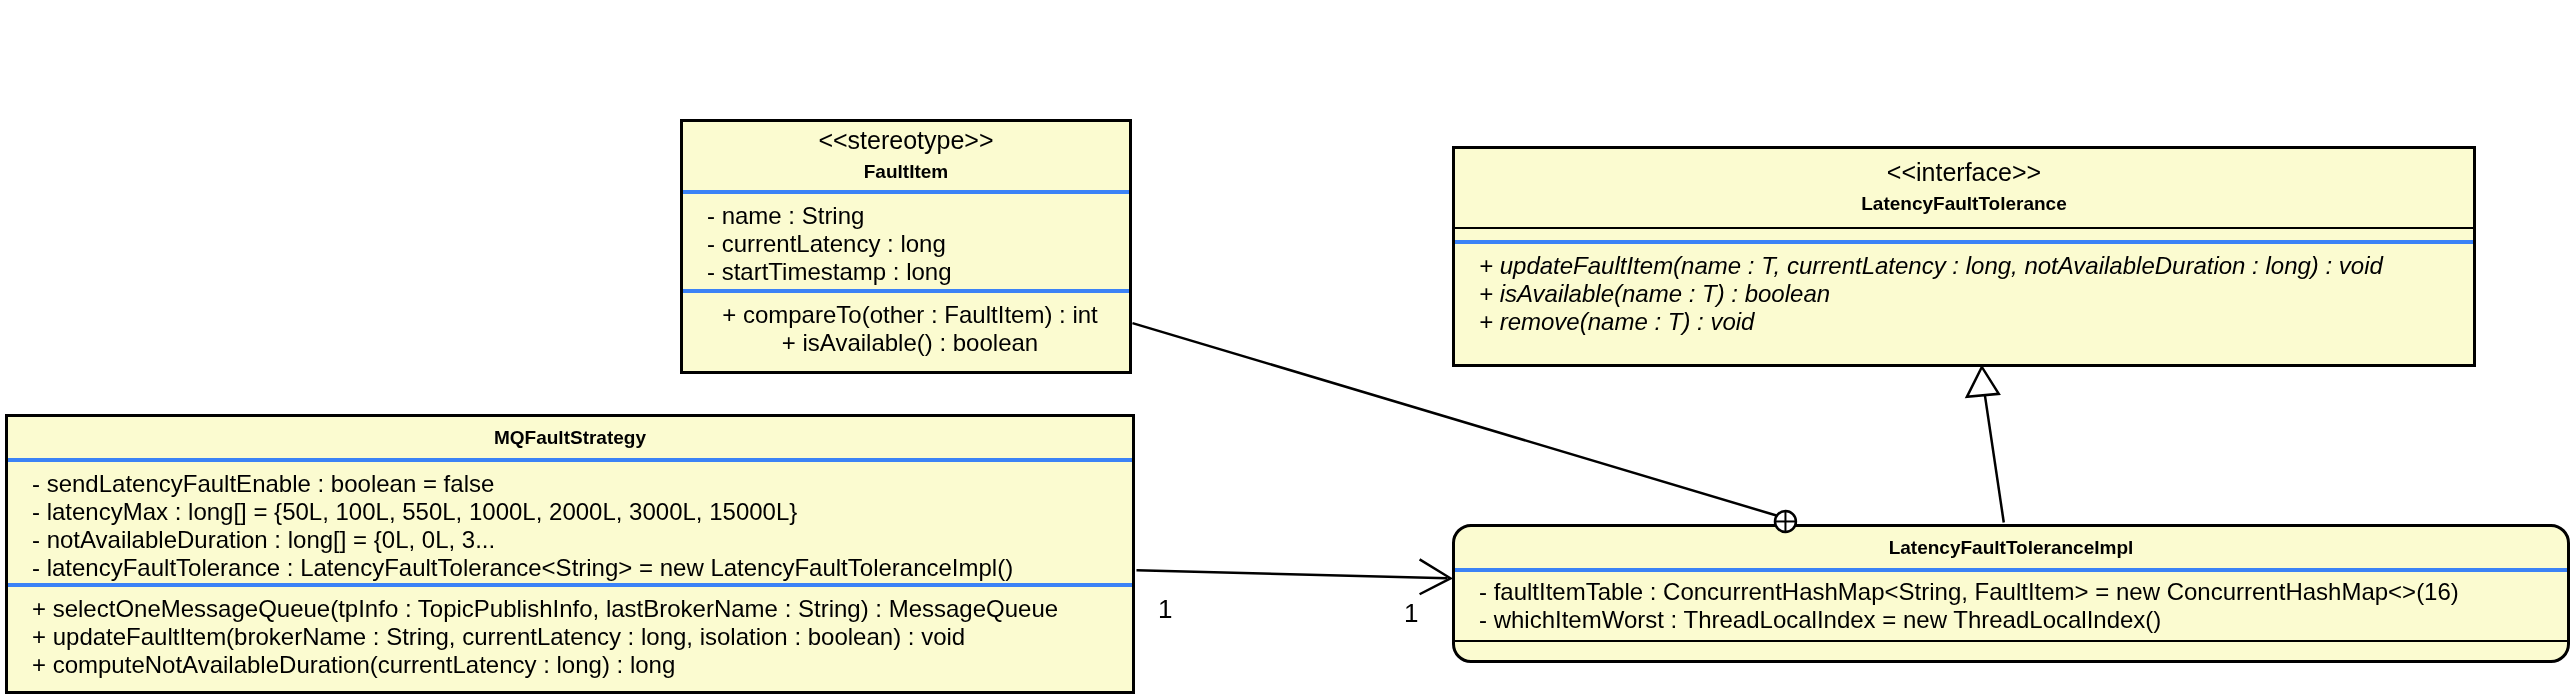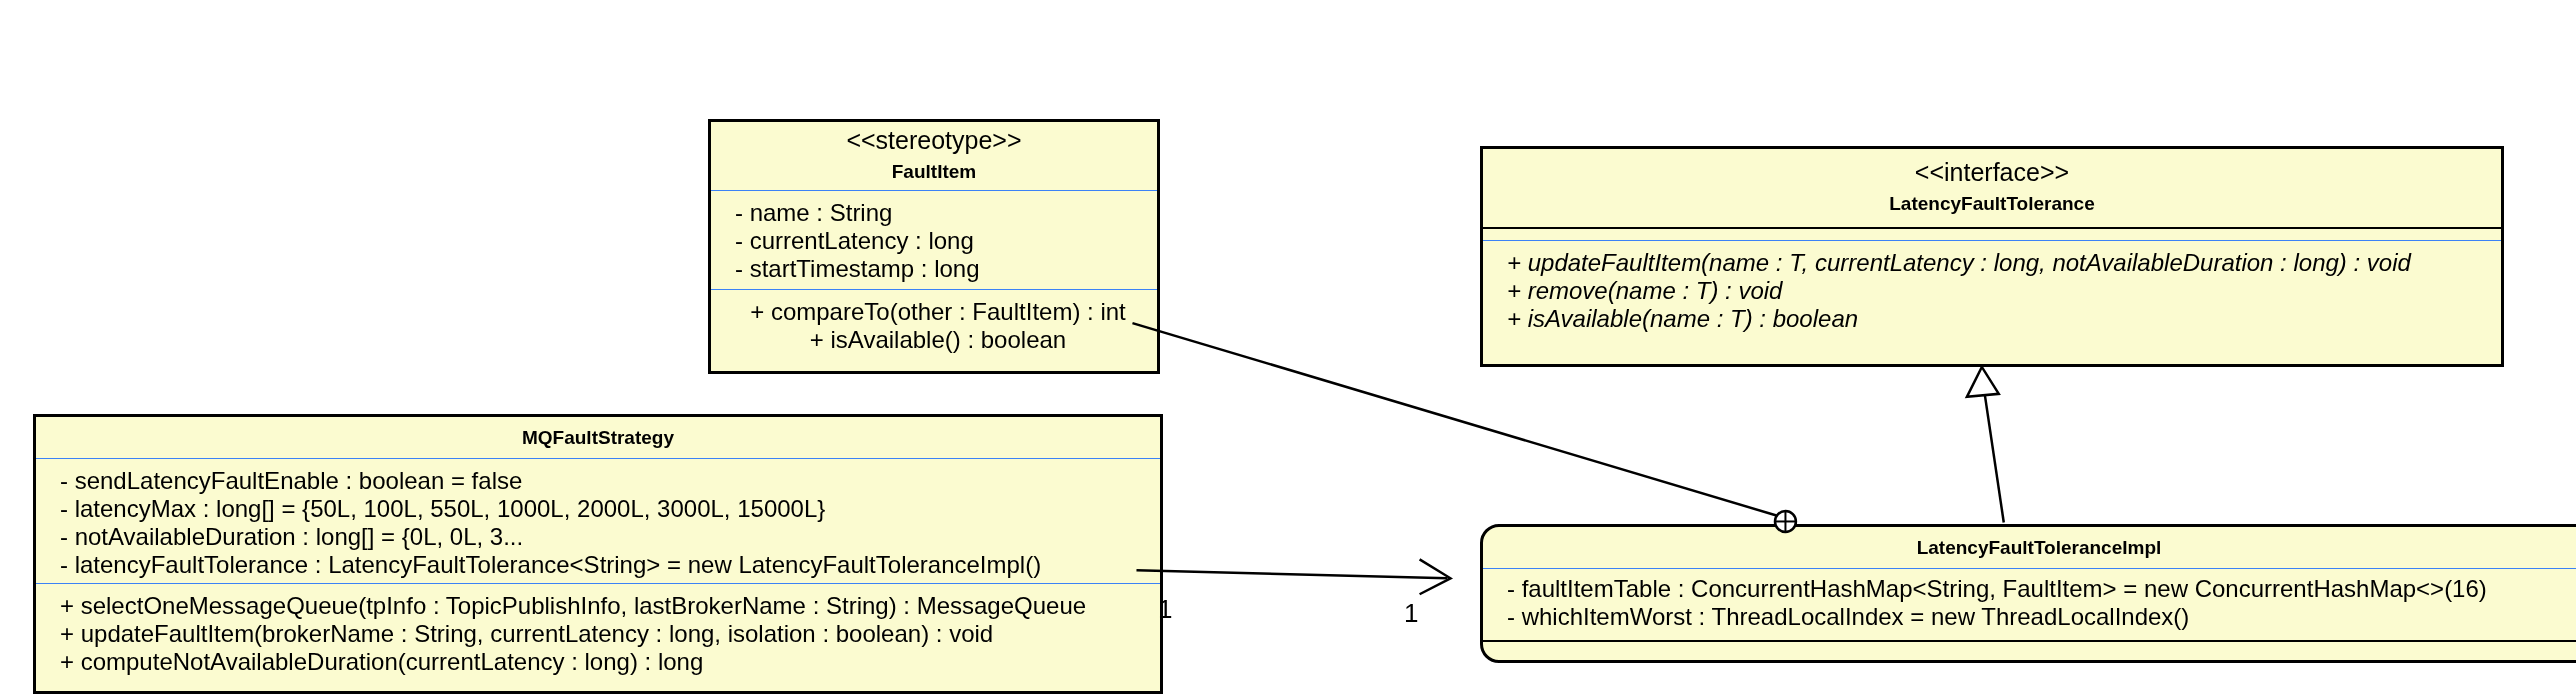--- a/index.html
+++ b/index.html
@@ -12,33 +12,32 @@
     color: #000000;
     overflow: hidden;
   }
   .uml-box {
     position: absolute;
     box-sizing: border-box;
     background: #fbfbd0;
     border: 3px solid #000000;
     display: flex;
     flex-direction: column;
-    margin-left: 28px;
   }
   .uml-title {
     display: flex;
     flex-direction: column;
     justify-content: center;
     align-items: center;
     flex: 0 0 auto;
   }
   .uml-stereo { font-size: 25px; line-height: 31px; }
   .uml-name   { font-size: 19px; line-height: 32px; font-weight: bold; }
   .uml-members {
-    border-top: 1px solid #3b82f6;
+    border-top: 4px solid #3b82f6;
     box-sizing: border-box;
     padding: 8px 16px 0 24px;
     overflow: hidden;
   }
   .uml-members .m {
     font-size: 24px;
     line-height: 28px;
     white-space: nowrap;
   }
   .uml-members.italic .m { font-style: italic; }
@@ -81,22 +80,22 @@
   </div>
 
   <div class="uml-box" style="left:1452px; top:146px; width:1024px; height:221px;">
     <div class="uml-title" style="height:78px;">
       <div class="uml-stereo">&lt;&lt;interface&gt;&gt;</div>
       <div class="uml-name">LatencyFaultTolerance</div>
     </div>
     <div class="uml-empty" style="height:13px;"></div>
     <div class="uml-members italic" style="flex:1 1 auto;">
       <div class="m">+ updateFaultItem(name : T, currentLatency : long, notAvailableDuration : long) : void</div>
+      <div class="m">+ isAvailable(name : T) : boolean</div>
       <div class="m">+ remove(name : T) : void</div>
-      <div class="m">+ isAvailable(name : T) : boolean</div>
     </div>
   </div>
 
   <div class="uml-box" style="left:5px; top:414px; width:1130px; height:280px;">
     <div class="uml-title" style="height:41px;align-items:center;">
       <div class="uml-name">MQFaultStrategy</div>
     </div>
     <div class="uml-members" style="flex:1 1 auto;">
       <div class="m">- sendLatencyFaultEnable : boolean = false</div>
       <div class="m">- latencyMax : long[] = {50L, 100L, 550L, 1000L, 2000L, 3000L, 15000L}</div>

